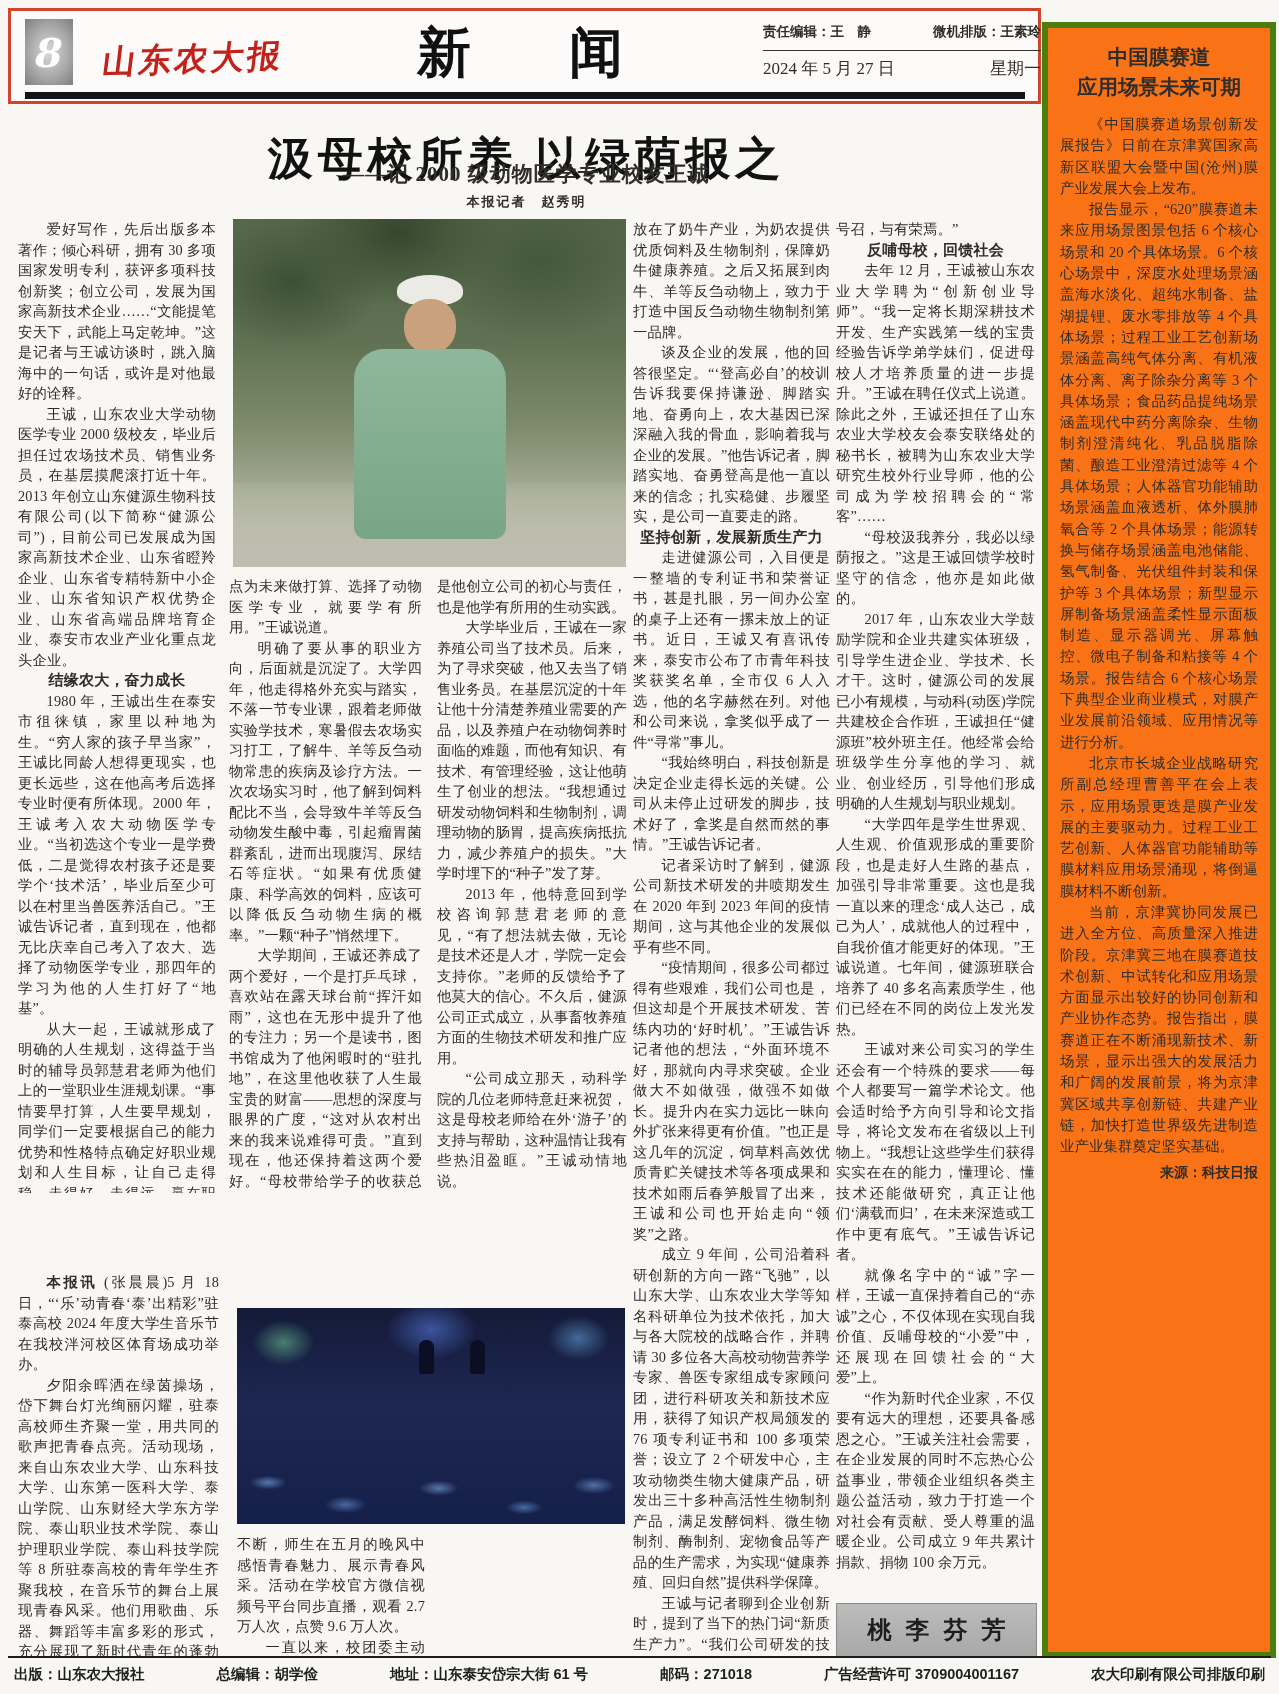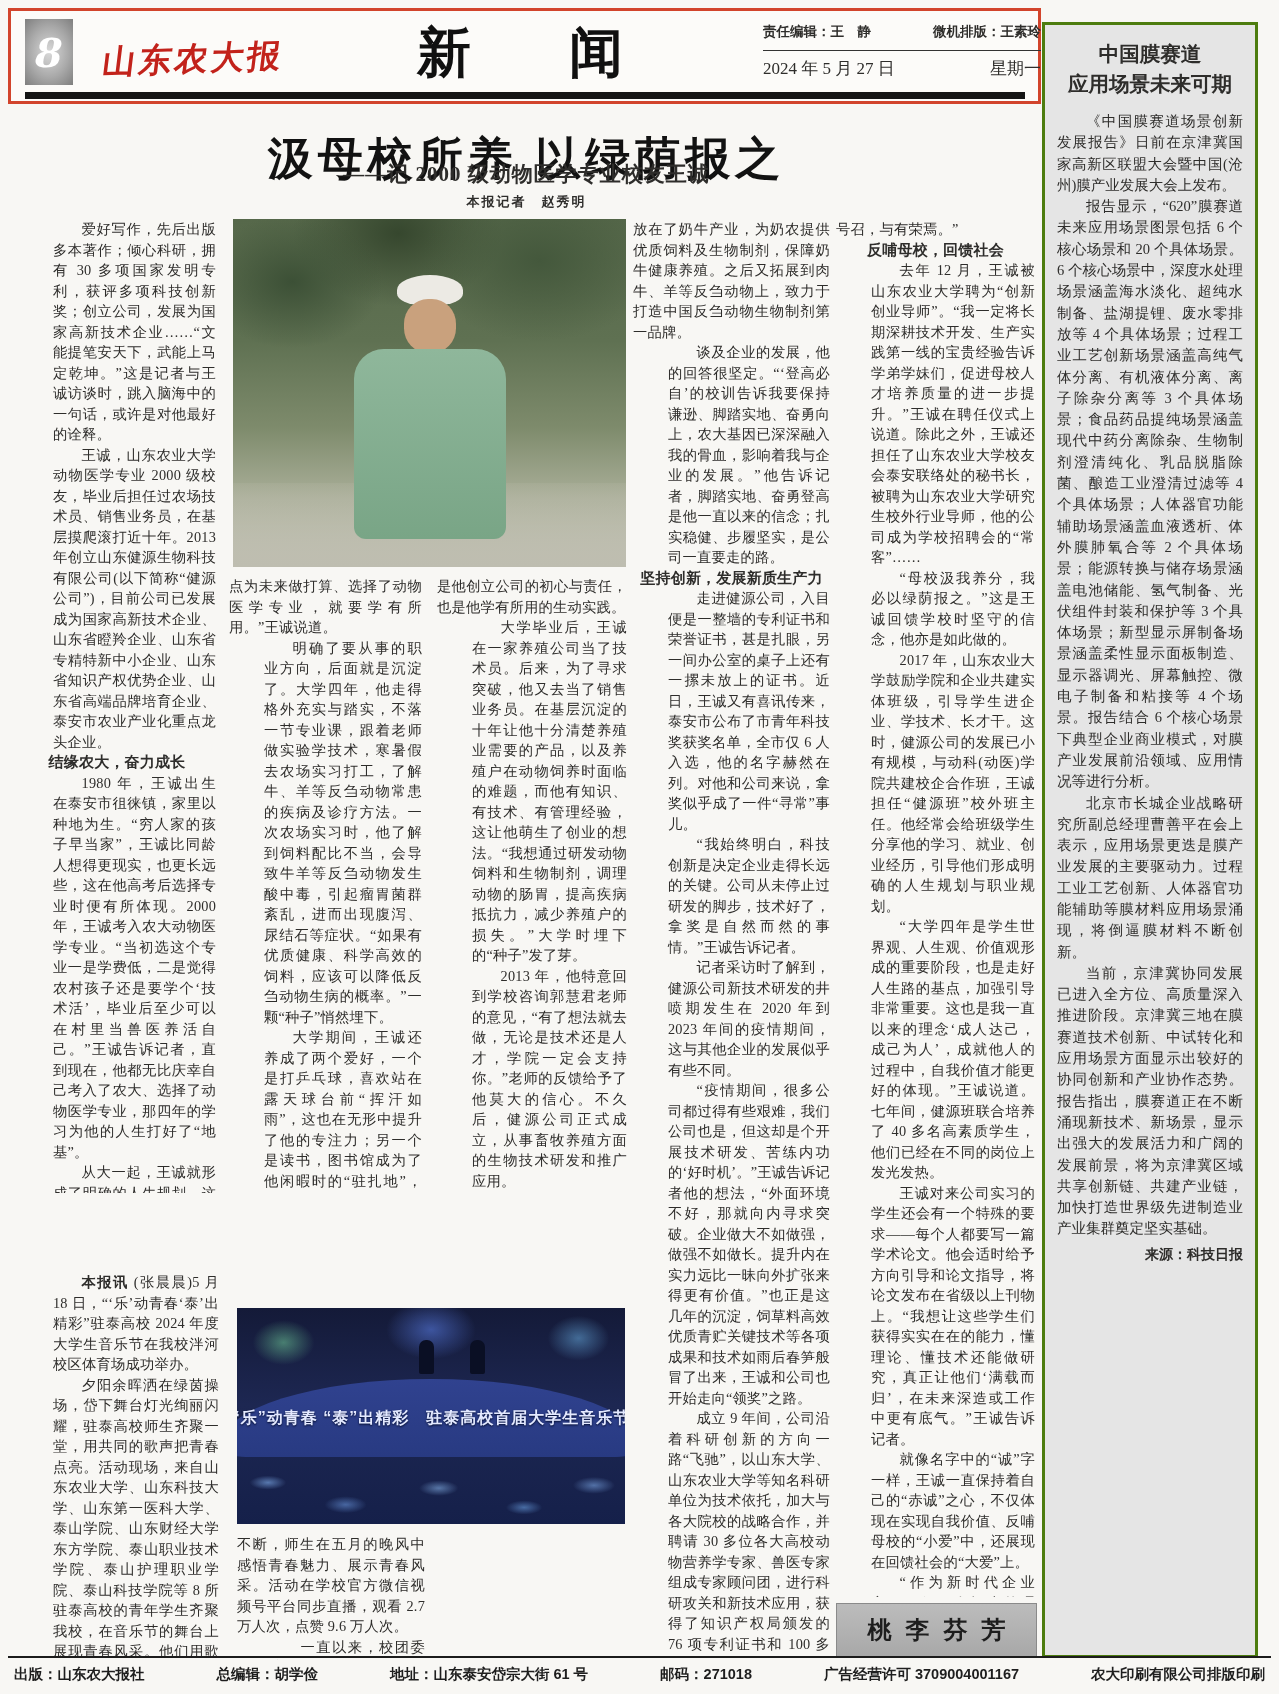--- a/index.html
+++ b/index.html
@@ -29,21 +29,21 @@
   .main-headline{position:absolute;left:18px;top:102px;width:1017px;text-align:center;
             font-family:"Liberation Sans", sans-serif;font-weight:bold;font-size:45px;
             letter-spacing:5px;color:#121212;margin-top:27px;}
   .main-subtitle{position:absolute;left:18px;top:160px;width:1017px;text-align:center;
             font-weight:bold;font-size:21px;letter-spacing:1px;}
   .main-byline{position:absolute;left:18px;top:193px;width:1017px;text-align:center;
             font-size:13px;font-weight:bold;letter-spacing:2px;}
   .col{position:absolute;font-size:14.3px;line-height:20.5px;text-align:justify;
        overflow:hidden;letter-spacing:0.2px;}
   .col p{margin:0;}
-  .p.indent{text-indent:2em;margin-left:35px;}
+  .p.indent{text-indent:2em;}
   .subhead{text-align:center;font-weight:bold;font-family:"Liberation Sans", sans-serif;
            font-size:15px;margin:2px 0;}
   #col1{left:18px;top:219px;width:198px;height:974px;}
   #col2{left:229px;top:576px;width:193px;height:617px;}
   #col3{left:437px;top:576px;width:190px;height:617px;}
   #col4{left:633px;top:219px;width:197px;height:1437px;}
   #col5{left:836px;top:219px;width:199px;height:1378px;}
   
   .photo1{position:absolute;left:233px;top:219px;width:393px;height:348px;overflow:hidden;
      background:
@@ -87,22 +87,22 @@
        font-family:"Liberation Sans", sans-serif;font-weight:bold;font-size:16px;
        letter-spacing:1px;text-shadow:0 1px 2px #000a2a;}
   .p2-dots{position:absolute;left:0;top:68%;width:100%;height:32%;
      background:
        radial-gradient(26px 10px at 8% 40%, rgba(140,190,255,0.55), rgba(0,0,0,0) 70%),
        radial-gradient(30px 12px at 28% 72%, rgba(120,170,245,0.5), rgba(0,0,0,0) 70%),
        radial-gradient(28px 11px at 52% 48%, rgba(150,200,255,0.5), rgba(0,0,0,0) 70%),
        radial-gradient(26px 10px at 74% 76%, rgba(120,180,250,0.5), rgba(0,0,0,0) 70%),
        radial-gradient(30px 12px at 92% 44%, rgba(140,190,255,0.5), rgba(0,0,0,0) 70%);}
   
-  .sidebar{position:absolute;left:1042px;top:22px;width:216px;height:1636px;
-       border:3px solid #4d7c0f;background:#e5e5e5;box-sizing:border-box;
+  .sidebar{position:absolute;left:1042px;top:22px;width:234px;height:1636px;
+       border:6px solid #4d7c0f;background:#f97316;box-sizing:border-box;
        padding:10px 12px;overflow:hidden;}
   .sidebar-title{text-align:center;font-family:"Liberation Sans", sans-serif;font-weight:bold;
        font-size:20.5px;line-height:30px;margin:4px 0 12px;}
   .sidebar .p{font-size:14.5px;line-height:21.3px;text-align:justify;margin:0;}
   .sidebar-source{text-align:right;font-weight:bold;font-size:14px;margin-top:6px;}
   
   .footer-rule{position:absolute;left:8px;top:1656px;width:1263px;border-top:2px solid #1c1c1c;}
   .footer{position:absolute;left:14px;top:1665px;width:1251px;display:flex;
        justify-content:space-between;font-family:"Liberation Sans", sans-serif;
        font-weight:bold;font-size:14.5px;color:#1e1e1e;}
@@ -189,21 +189,20 @@
   <div class="tag-box">桃李芬芳</div>
 
   <div id="mcolA" class="col">
       <p class="p indent"><strong>本报讯</strong> (张晨晨)5 月 18 日，“‘乐’动青春‘泰’出精彩”驻泰高校 2024 年度大学生音乐节在我校泮河校区体育场成功举办。</p>
       <p class="p indent">夕阳余晖洒在绿茵操场，岱下舞台灯光绚丽闪耀，驻泰高校师生齐聚一堂，用共同的歌声把青春点亮。活动现场，来自山东农业大学、山东科技大学、山东第一医科大学、泰山学院、山东财经大学东方学院、泰山职业技术学院、泰山护理职业学院、泰山科技学院等 8 所驻泰高校的青年学生齐聚我校，在音乐节的舞台上展现青春风采。他们用歌曲、乐器、舞蹈等丰富多彩的形式，充分展现了新时代青年的蓬勃朝气和青春风貌。现场荧光闪烁、欢呼</p>
     </div>
 
   <div class="photo2">
     <div class="p2-fig f1"></div>
     <div class="p2-fig f2"></div>
-    <div class="p2-banner">“乐”动青春 “泰”出精彩　驻泰高校首届大学生音乐节</div>
     <div class="p2-dots"></div>
   </div>
 
   <div id="mcolB" class="col">
       <p class="p">不断，师生在五月的晚风中感悟青春魅力、展示青春风采。活动在学校官方微信视频号平台同步直播，观看 2.7 万人次，点赞 9.6 万人次。</p>
       <p class="p indent">一直以来，校团委主动融</p>
     </div>
 
   <div class="sidebar">
     <div class="sidebar-title">

